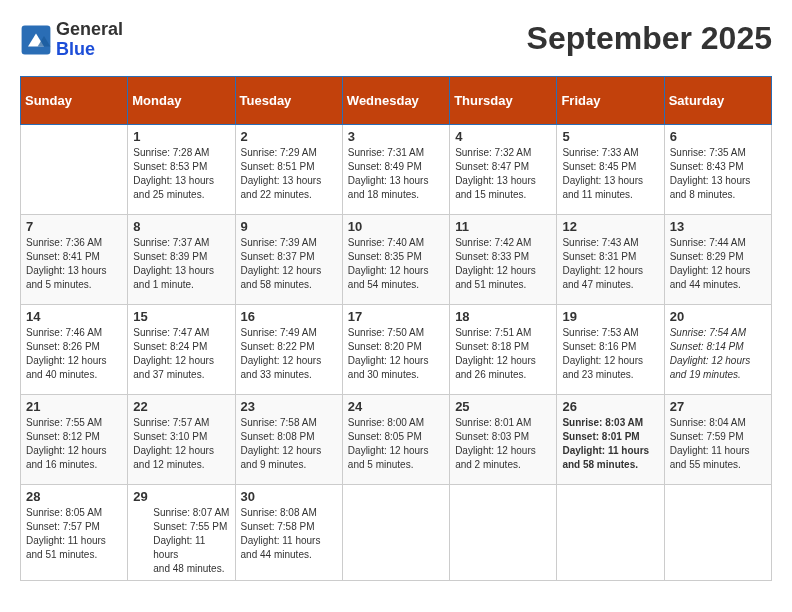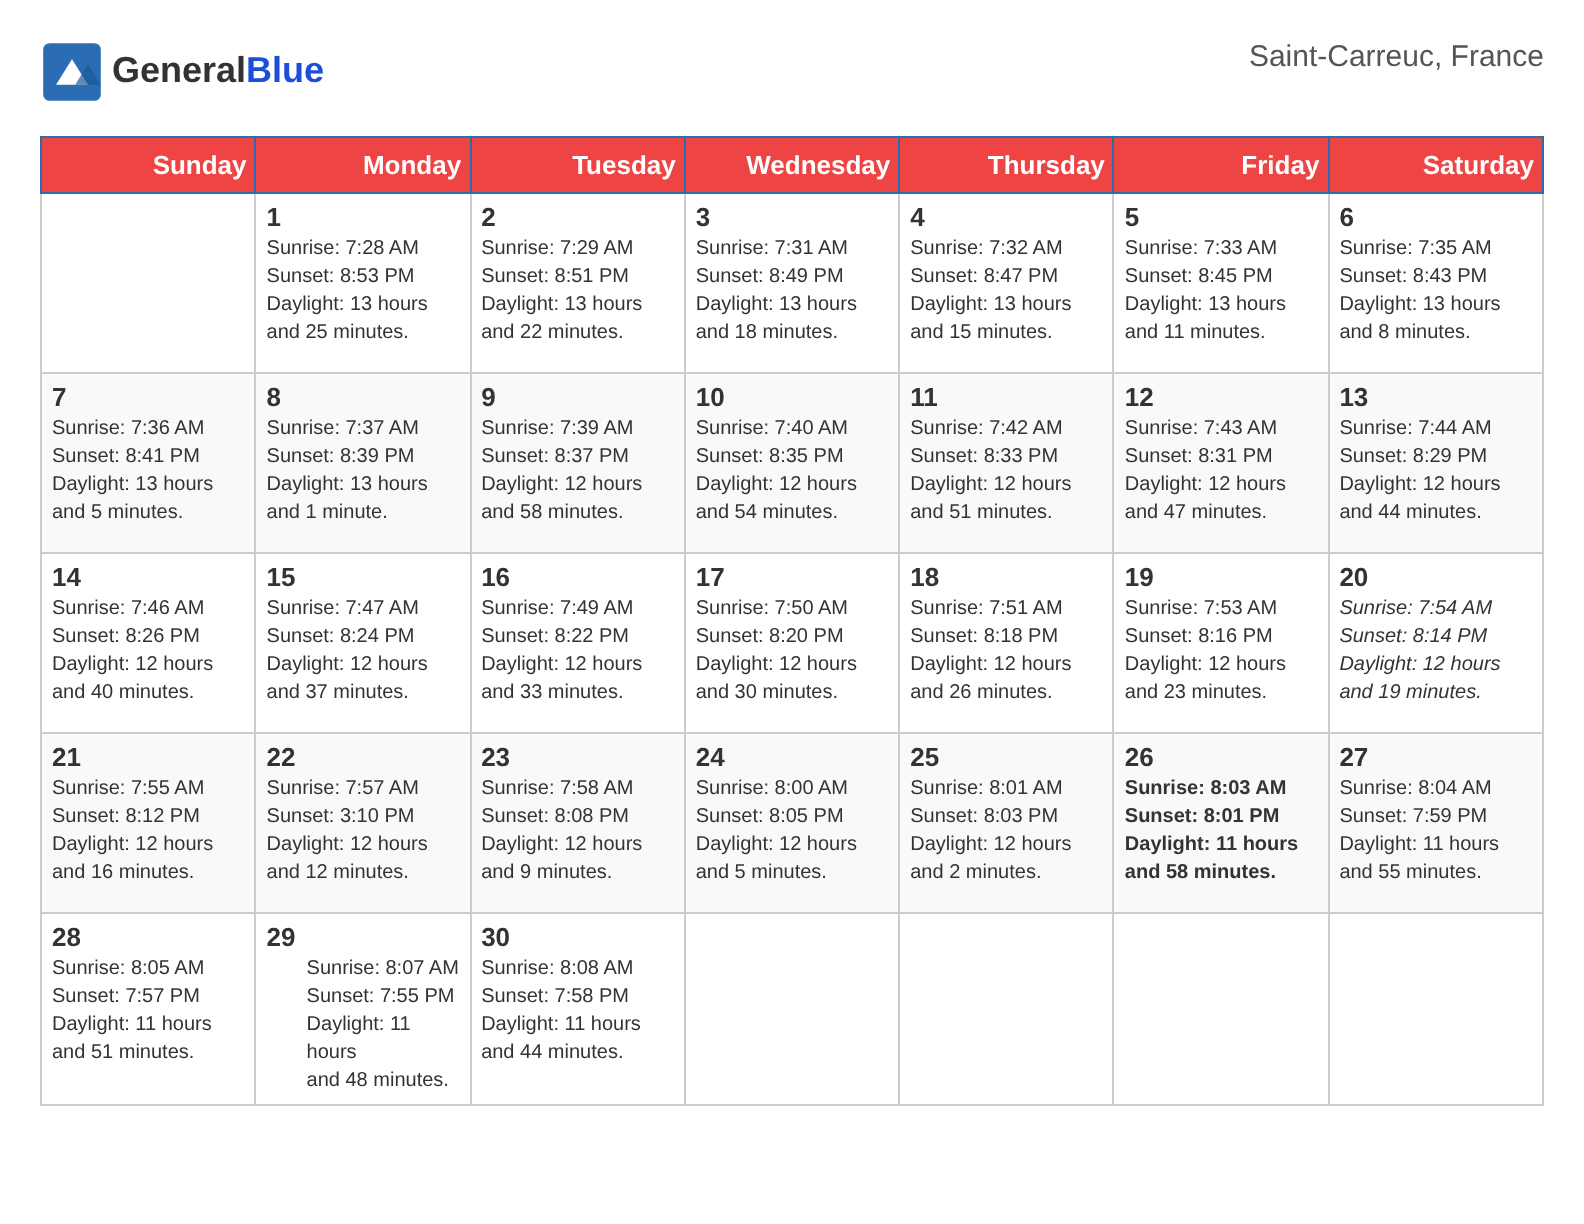--- a/index.html
+++ b/index.html
@@ -15,21 +15,21 @@
       justify-content: space-between;
       align-items: flex-start;
       margin-bottom: 16px;
     }
     .logo {
       display: flex;
       align-items: center;
     }
     .logo-text {
       display: flex;
-      flex-direction: row;
+      flex-direction: column;
       line-height: 1.1;
     }
     .logo-general {
       font-size: 18px;
       font-weight: bold;
       color: #333;
     }
     .logo-blue {
       font-size: 18px;
       font-weight: bold;
@@ -51,24 +51,24 @@
     .location {
       font-size: 15px;
       color: #555;
     }
     .calendar {
       width: 100%;
       border-collapse: collapse;
       font-size: 11px;
     }
     .calendar th {
-      background-color: #ef4444;
+      background-color: #c2410c;
       color: #fff;
-      padding: 6px 4px;
-      text-align: right;
+      padding: 16px 4px;
+      text-align: left;
       font-size: 13px;
       font-weight: bold;
       border: 1px solid #2a6db5;
     }
     .calendar td {
       border: 1px solid #ccc;
       padding: 4px 5px;
       vertical-align: top;
       width: calc(100% / 7);
       min-height: 80px;
@@ -105,21 +105,21 @@
       <rect x="2" y="2" width="36" height="36" rx="4" fill="#2a6db5"></rect>
       <polygon points="10,28 20,12 30,28" fill="white"></polygon>
       <polygon points="22,28 30,15 38,28" fill="#1a5a9a" opacity="0.7"></polygon>
     </svg>
     <div class="logo-text">
       <span class="logo-general">General</span>
       <span class="logo-blue">Blue</span>
     </div>
   </div>
   <div class="title-section">
-    <div class="location">Saint-Carreuc, France</div>
+    <div class="month-title">September 2025</div>
   </div>
 </div>
 
 <table class="calendar">
   <thead>
     <tr>
     <th>Sunday</th>
         <th>Monday</th>
         <th>Tuesday</th>
         <th>Wednesday</th>

